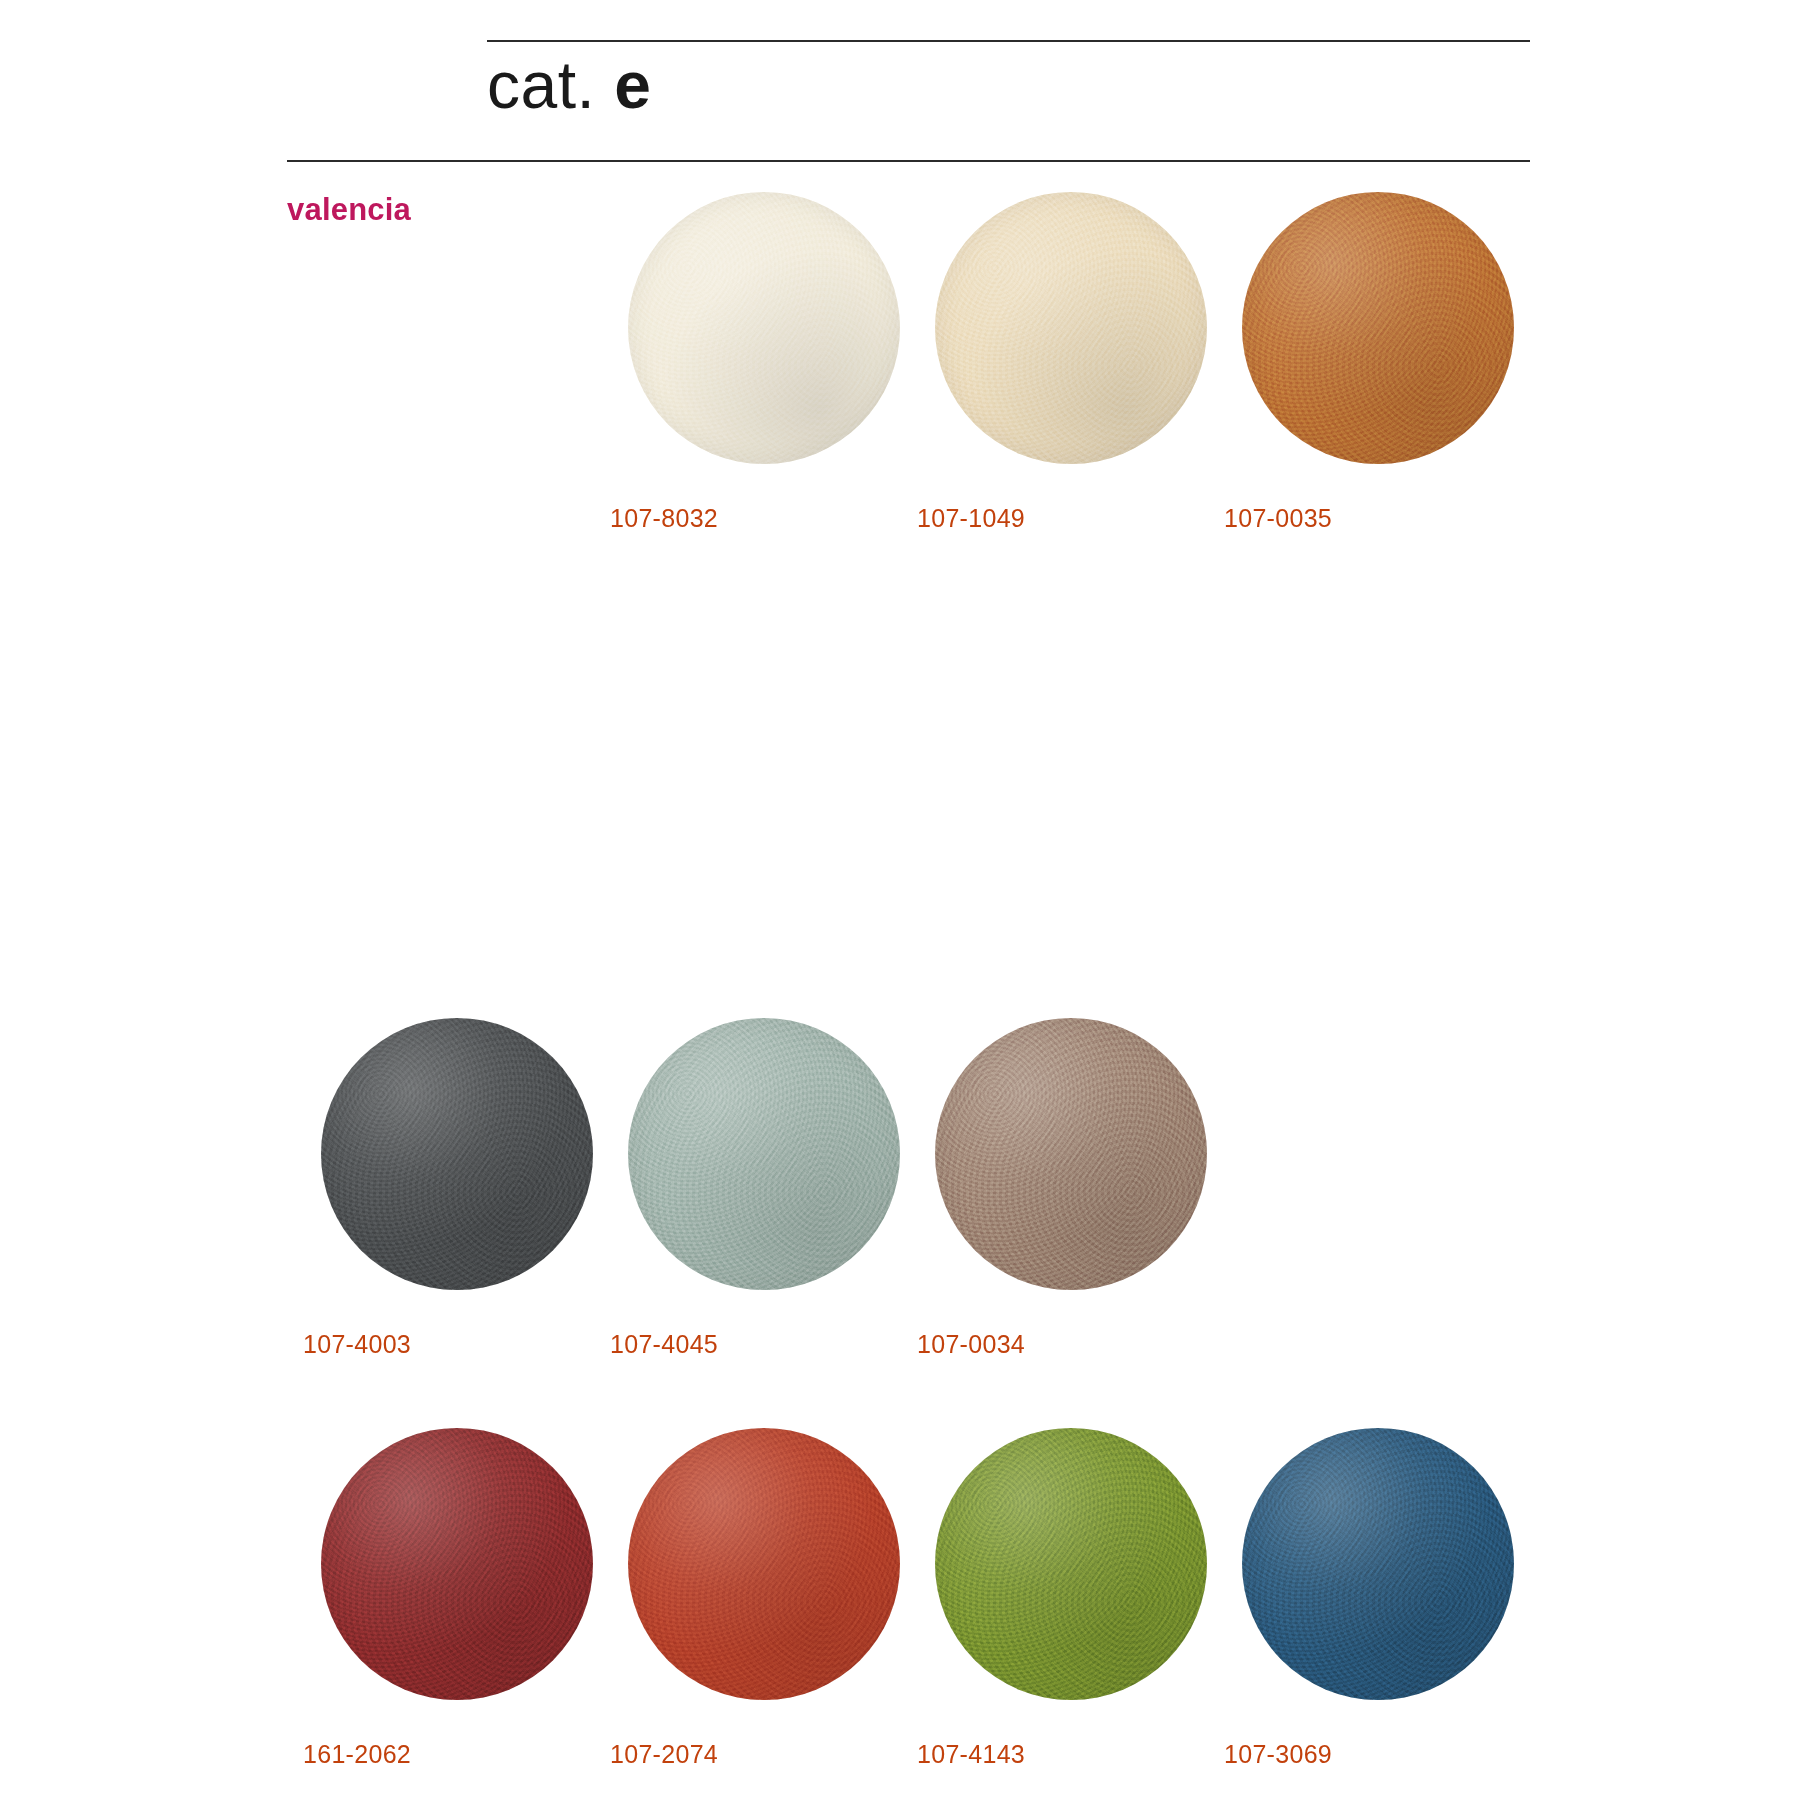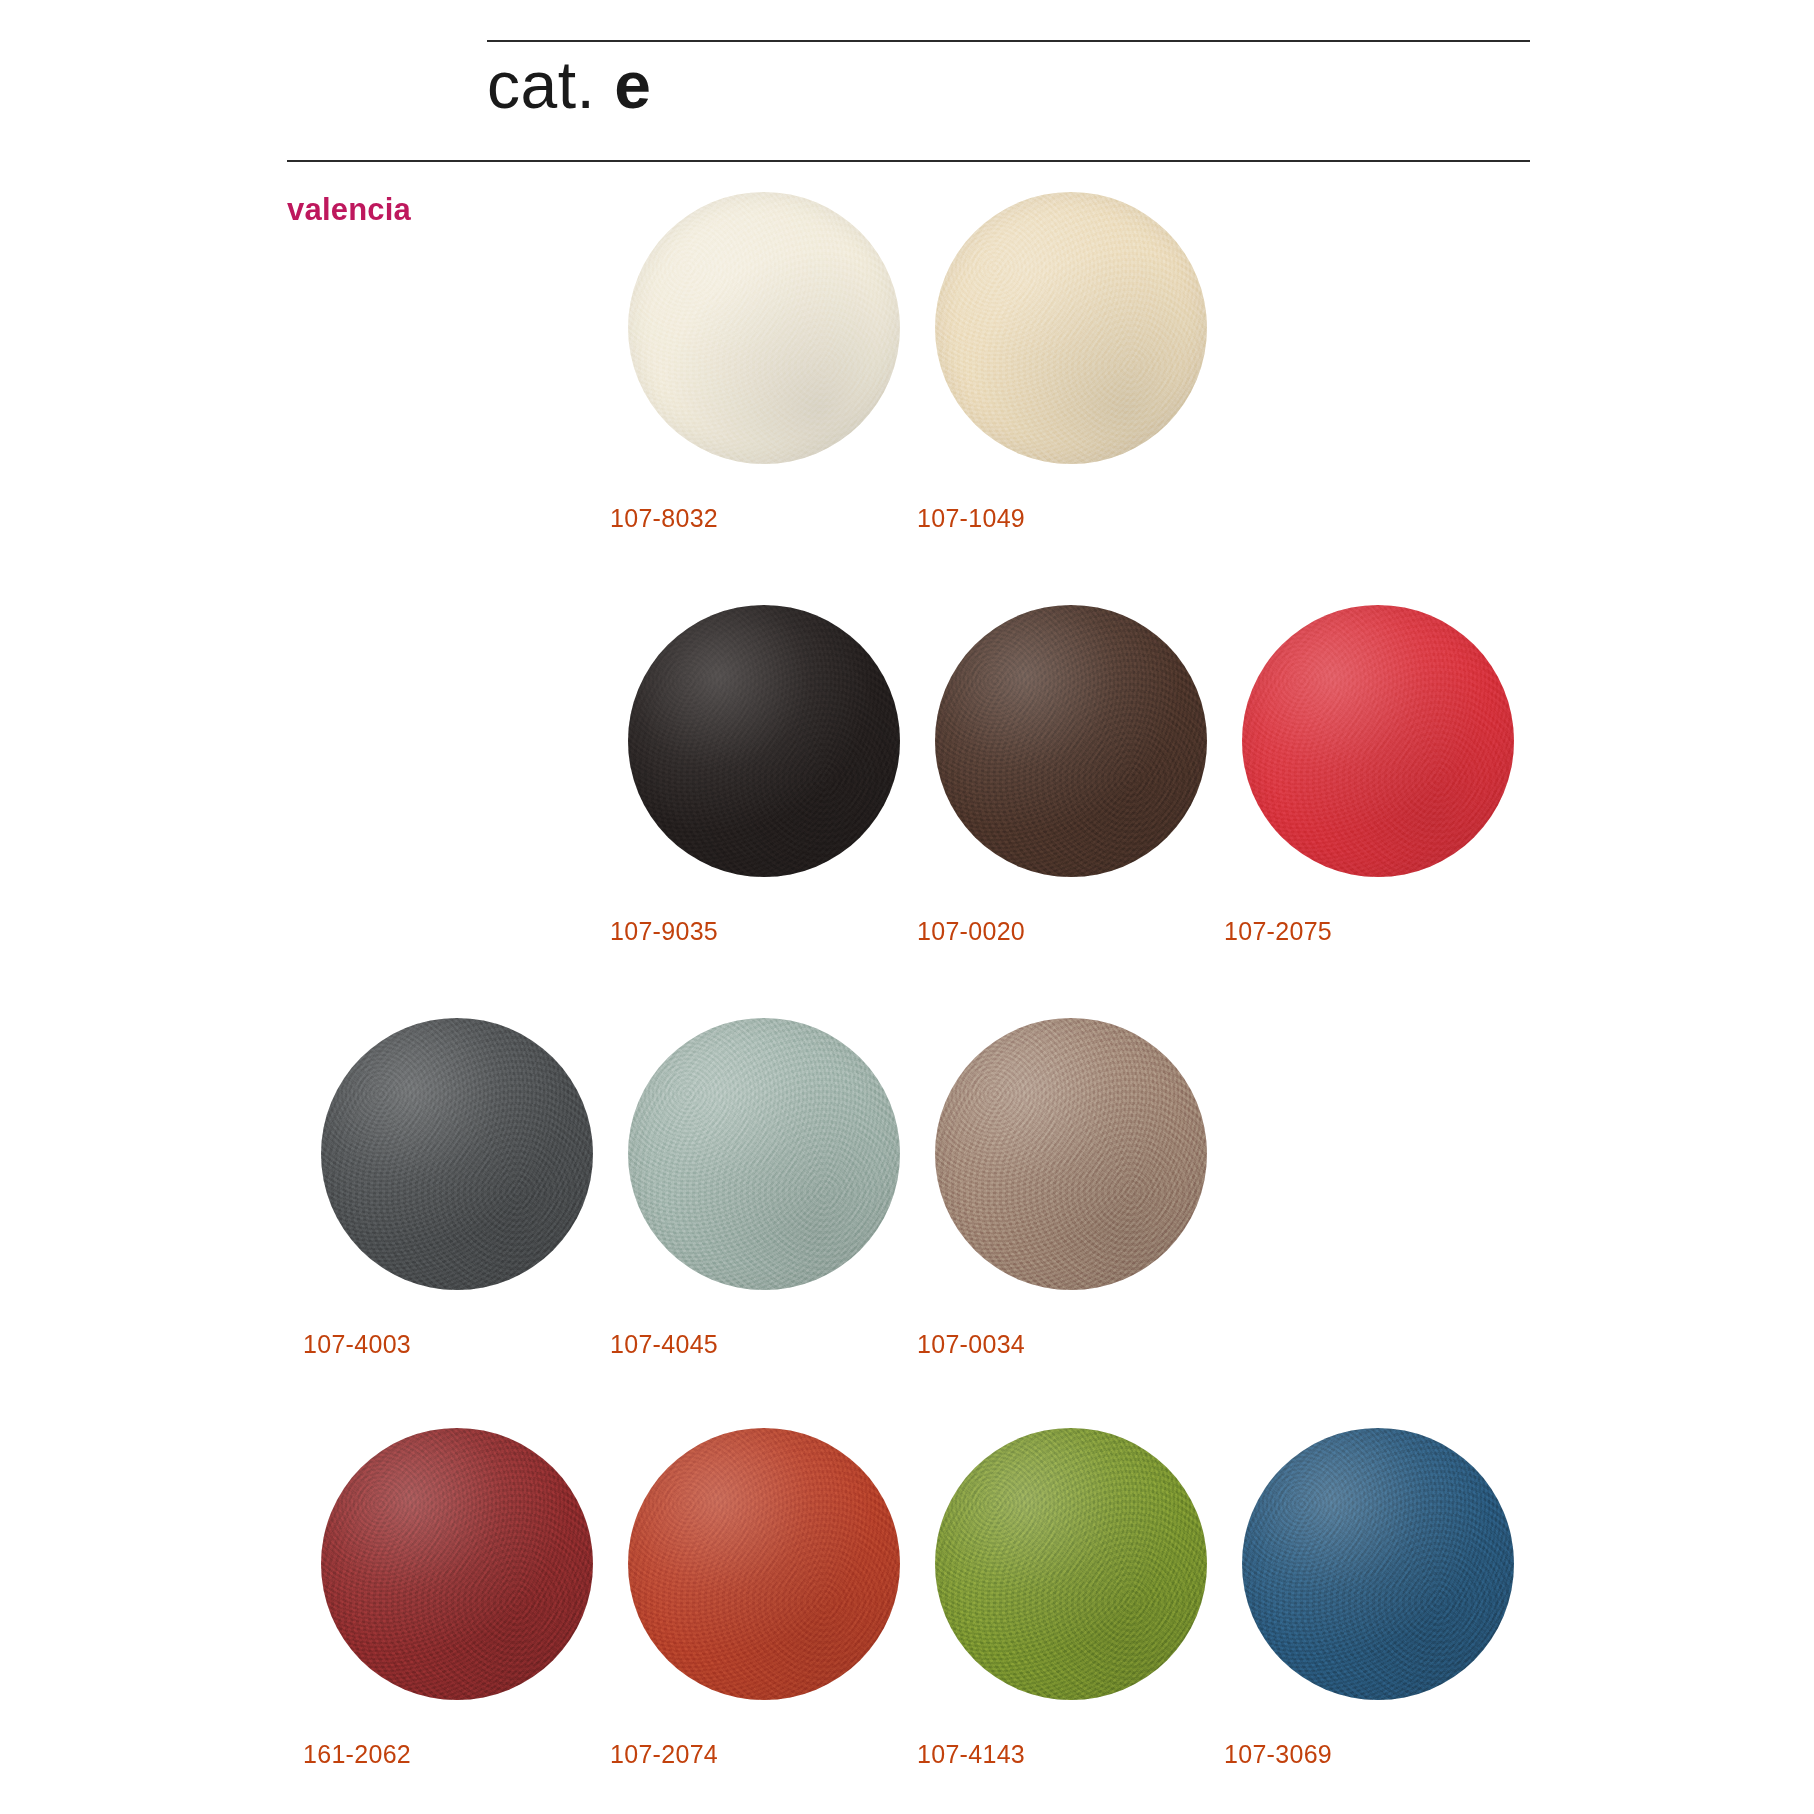--- a/index.html
+++ b/index.html
@@ -173,33 +173,23 @@
   <div class="rows">
       <div class="swatch-row" data-row="0" data-cols="3">
         <div class="swatch-cell" data-col="0">
           <div class="swatch-disc" style="background-color: rgb(242, 236, 219);"></div>
           <div class="swatch-code">107-8032</div>
         </div>
         <div class="swatch-cell" data-col="1">
           <div class="swatch-disc" style="background-color: rgb(236, 220, 188);"></div>
           <div class="swatch-code">107-1049</div>
         </div>
-      </div>
-      <div class="swatch-row" data-row="1" data-cols="3">
-        <div class="swatch-cell" data-col="0">
-          <div class="swatch-disc" style="background-color: rgb(36, 31, 30);"></div>
-          <div class="swatch-code">107-9035</div>
-        </div>
-        <div class="swatch-cell" data-col="1">
-          <div class="swatch-disc" style="background-color: rgb(75, 52, 42);"></div>
-          <div class="swatch-code">107-0020</div>
-        </div>
         <div class="swatch-cell" data-col="2">
-          <div class="swatch-disc" style="background-color: rgb(217, 50, 60);"></div>
-          <div class="swatch-code">107-2075</div>
+          <div class="swatch-disc" style="background-color: rgb(189, 112, 52);"></div>
+          <div class="swatch-code">107-0035</div>
         </div>
       </div>
       <div class="swatch-row" data-row="2" data-cols="4">
         <div class="swatch-cell" data-col="0">
           <div class="swatch-disc" style="background-color: rgb(75, 78, 80);"></div>
           <div class="swatch-code">107-4003</div>
         </div>
         <div class="swatch-cell" data-col="1">
           <div class="swatch-disc" style="background-color: rgb(160, 180, 172);"></div>
           <div class="swatch-code">107-4045</div>

